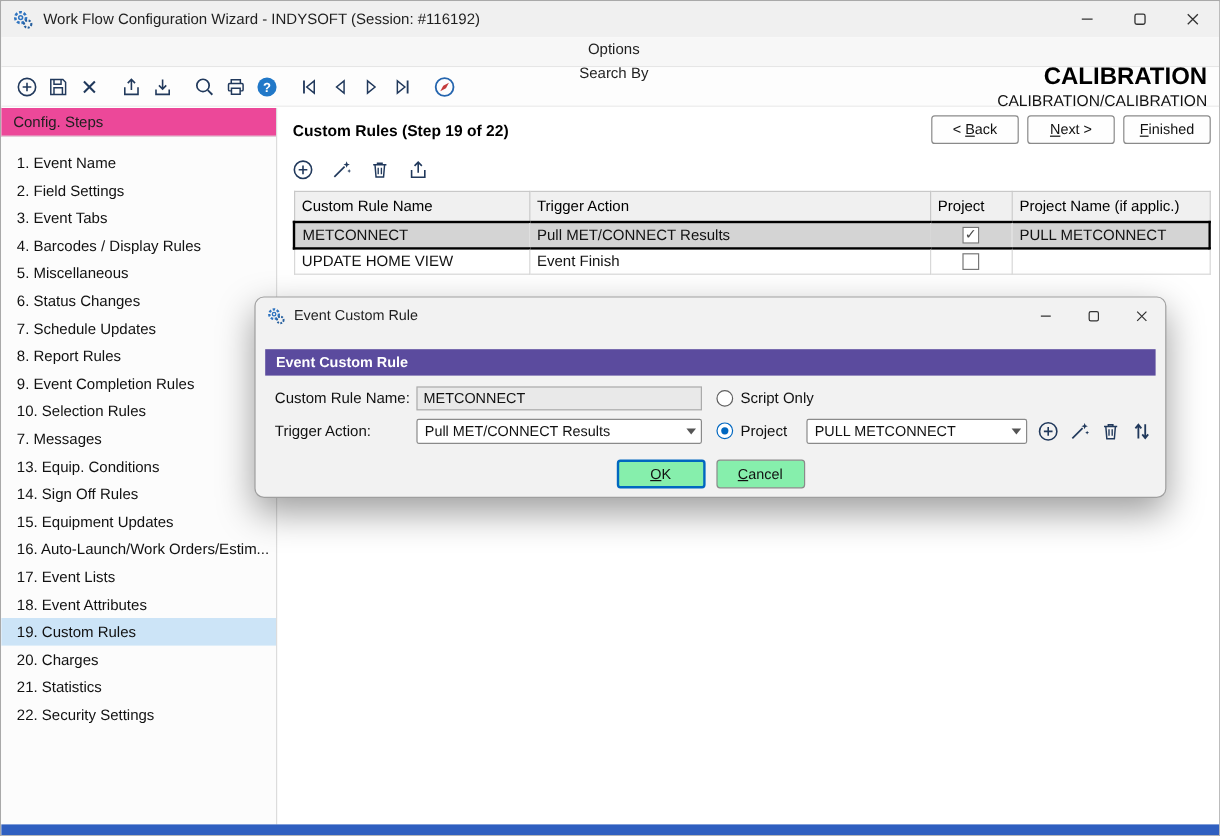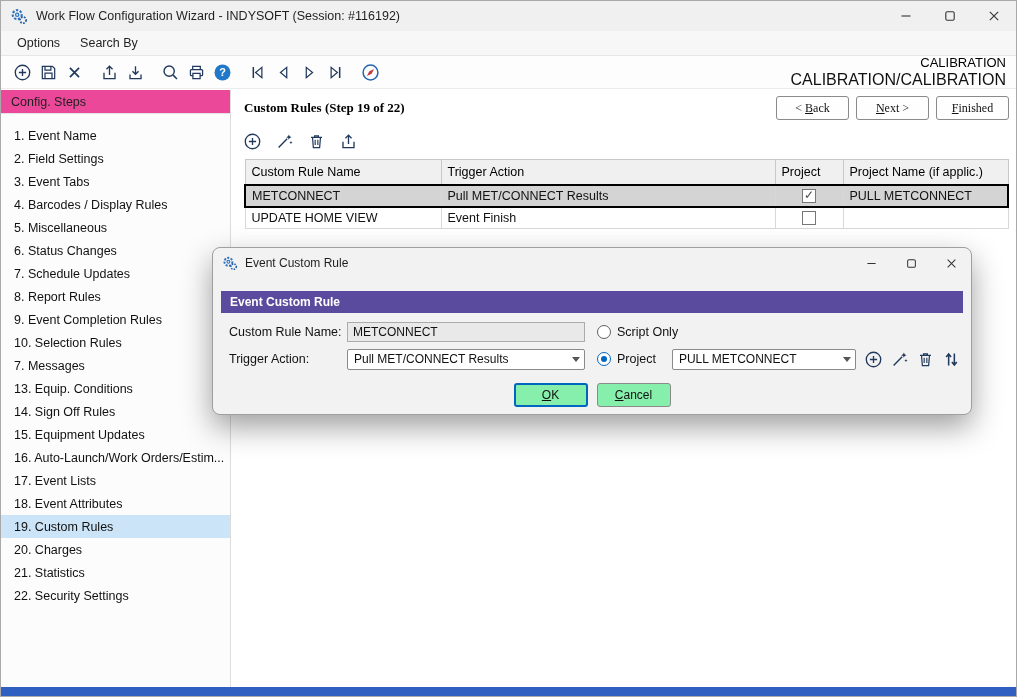--- a/index.html
+++ b/index.html
@@ -16,43 +16,43 @@
 
   
   .titlebar{height:30px;background:#f0f0f0;display:flex;align-items:center;padding-left:9px;}
   .app-ic{width:18px;height:18px;margin-right:8px;flex:none;}
   .window-title{font-size:12.5px;color:#1f1f1f;white-space:nowrap;}
   .win-controls{margin-left:auto;display:flex;height:100%;}
   .win-btn{width:44px;height:100%;display:flex;align-items:center;justify-content:center;background:transparent;border:none;color:#333;cursor:default;}
   .win-btn svg{width:12px;height:12px;}
 
   
-  .menubar{height:25px;background:#f7f7f7;border-bottom:1px solid #e6e6e6;display:flex;align-items:center;padding-left:6px;}
+  .menubar{height:25px;background:#f7f7f7;border-bottom:1px solid #e6e6e6;display:flex;align-items:center;padding-left:6px;flex-direction:column;}
   .menu-item{font-size:12.5px;color:#1f1f1f;padding:3px 10px;}
 
   
   .toolbar{height:33px;background:#fdfdfd;border-bottom:1px solid #ececec;display:flex;align-items:center;padding:0 8px;}
   .tbtn{width:26px;height:26px;border:none;background:transparent;display:flex;align-items:center;justify-content:center;color:var(--icon);flex:none;cursor:default;}
   .tbtn svg{width:19px;height:19px;}
   .tb-gap{width:9px;flex:none;}
   .tb-spacer{flex:1;}
   .wf-header{text-align:right;line-height:1.2;padding-right:2px;}
-  .wf-title{font-size:13px;font-weight:normal;color:#000;}
-  .wf-sub{font-size:16px;color:#111;}
+  .wf-title{font-size:20px;font-weight:bold;color:#000;}
+  .wf-sub{font-size:13px;color:#111;}
 
   
   .appbody{position:absolute;top:89px;left:0;right:0;bottom:9px;display:flex;background:#fff;}
   .sidebar{width:230px;flex:none;background:#fcfcfc;border-right:1px solid #dcdcdc;display:flex;flex-direction:column;}
   .sidebar-header{height:24px;background:#ec4899;border-bottom:1px solid #e2e2e2;font-size:12.5px;color:#1f1f1f;display:flex;align-items:center;padding:0 10px;flex:none;}
   .steps{padding-top:10px;}
   .step{height:23px;display:flex;align-items:center;padding:0 13px;font-size:12.5px;color:#111;white-space:nowrap;overflow:hidden;}
   .step.selected{background:var(--selected-step);}
 
   .content{flex:1;padding:6px 7px 0 13px;position:relative;}
-  .content-top{display:flex;align-items:center;font-family:Liberation Serif, serif;}
+  .content-top{display:flex;align-items:center;}
   .page-title{font-size:13px;font-weight:bold;color:#000;}
   .wizard-buttons{margin-left:auto;display:flex;gap:7px;}
   .wbtn{width:73px;height:24px;background:#fefefe;border:1px solid #8a8a8a;border-radius:3px;font-size:12px;color:#111;font-family:inherit;cursor:default;}
   .grid-toolbar{display:flex;gap:8px;margin:9px 0 6px -4px;}
   .grid-toolbar .tbtn{width:24px;height:24px;}
 
   
   .rules-table{border-collapse:collapse;width:100%;table-layout:fixed;}
   .rules-table th{background:#f0f0f0;border:1px solid #c8c8c8;font-weight:normal;font-size:12.5px;text-align:left;padding:4px 6px;height:25px;overflow:hidden;white-space:nowrap;}
   .rules-table td{border:1px solid #d8d8d8;font-size:12.5px;color:#111;padding:2px 6px;height:22px;overflow:hidden;white-space:nowrap;}

